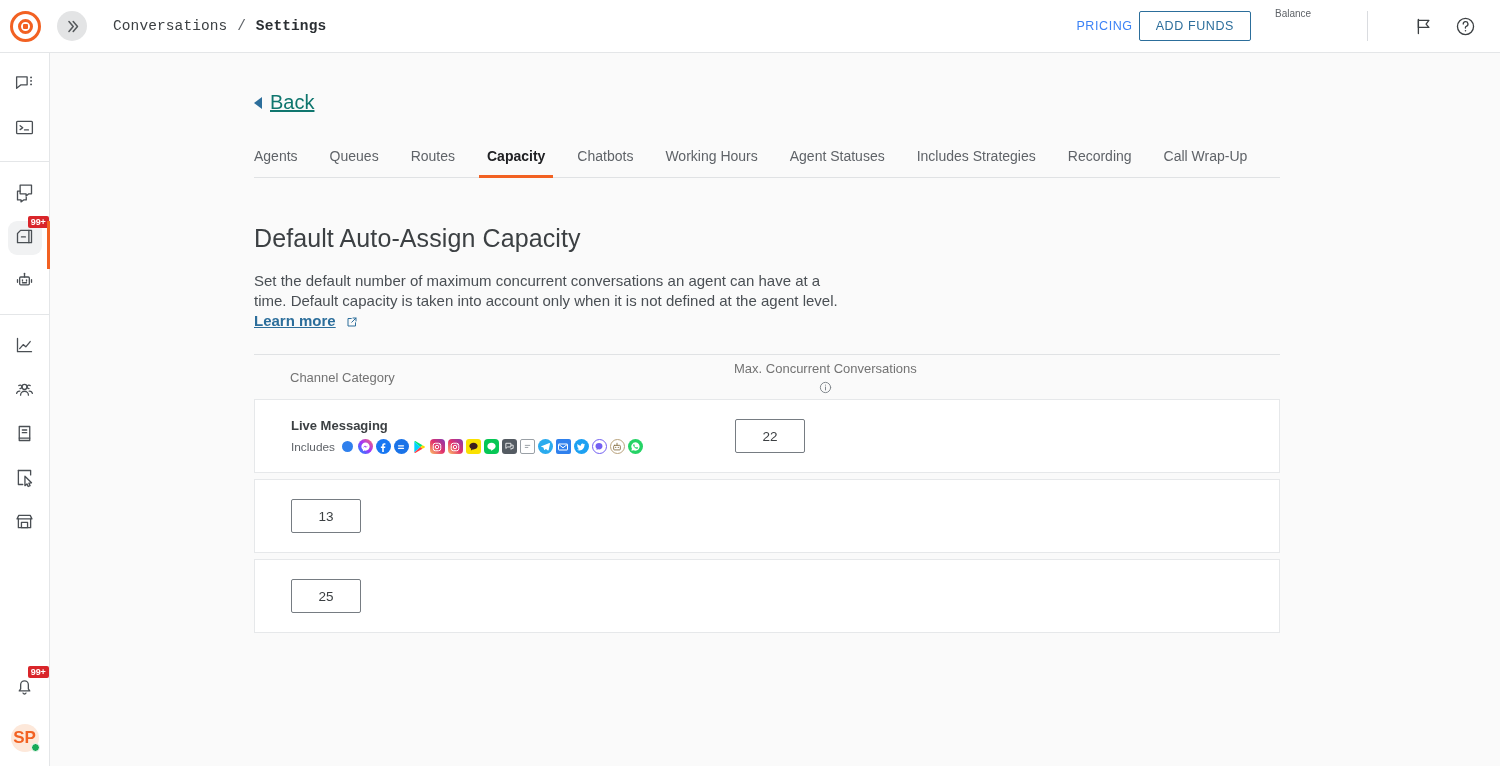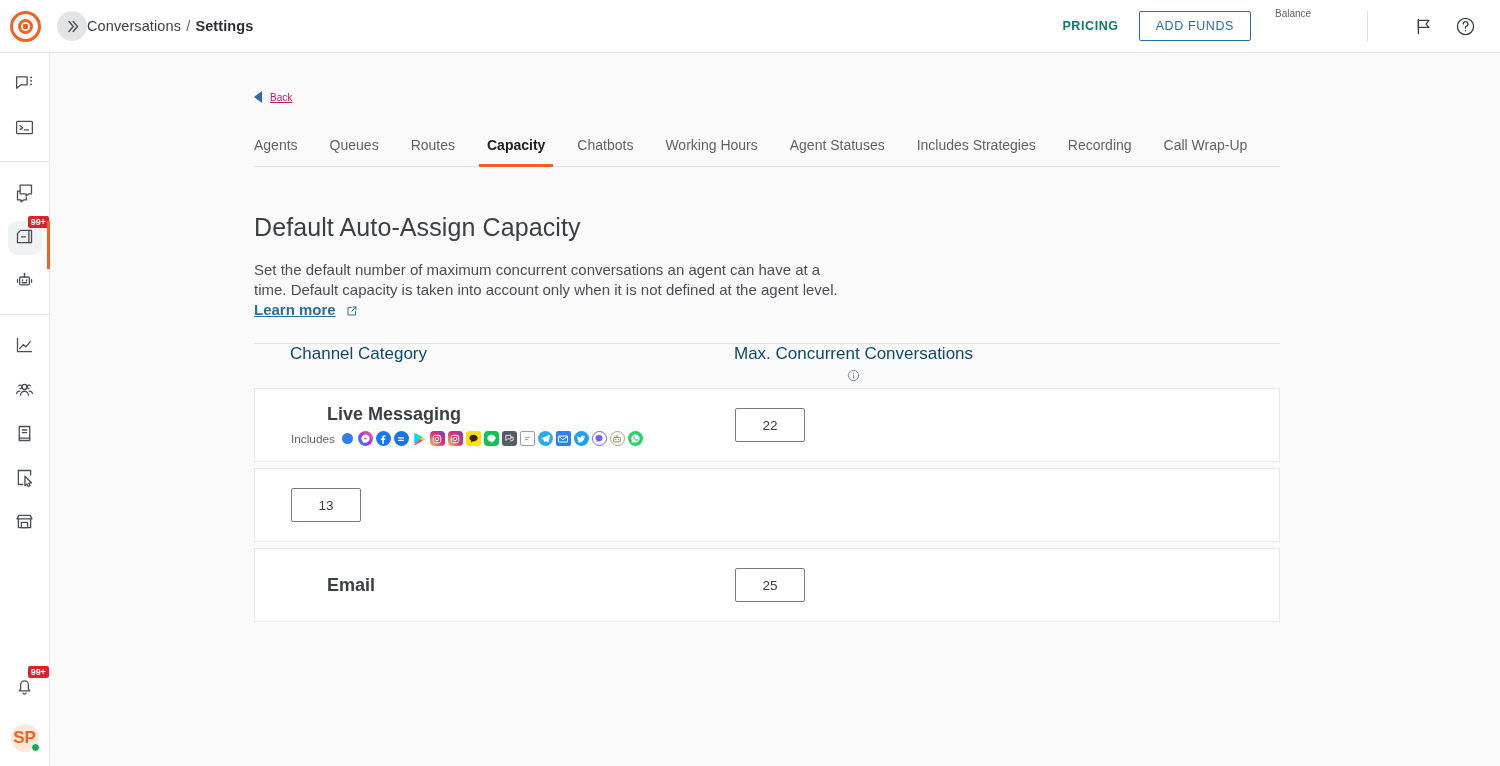--- a/index.html
+++ b/index.html
@@ -40,36 +40,38 @@
   .expand-btn {
     width: 30px; height: 30px; border-radius: 50%;
     background: #e3e4e5;
     display: flex; align-items: center; justify-content: center;
     margin-left: 7px;
     cursor: pointer;
     color: #55595c;
   }
 
   .breadcrumb {
+    margin-left: 26px;
     font-size: 14.5px;
     color: #3c4043;
     letter-spacing: .1px;
     white-space: nowrap;
+    font-family: Liberation Mono, monospace;
   }
   .breadcrumb .crumb-sep { color: #5f6368; margin: 0 1px; }
   .breadcrumb .crumb-current { font-weight: bold; color: #2b2f33; }
 
   .topbar-right {
     margin-left: auto; display: flex; align-items: center; height: 100%;
     padding-right: 24px;
   }
   .pricing-link {
     font-size: 12.5px; letter-spacing: .6px;
-    color: #0f766e; cursor: pointer; font-weight: 700;
-    margin-right: 20px;
+    color: #3b82f6; cursor: pointer; font-weight: 400;
+    margin-right: 6px;
   }
   .addfunds-btn {
     border: 1px solid #2c6e9b; color: #2c6e9b;
     font-size: 12.5px; letter-spacing: .6px; font-weight: 500;
     padding: 8px 16px; background: #fff; cursor: pointer;
     border-radius: 2px; line-height: 1;
   }
   .balance-block {
     margin-left: 24px; min-width: 86px;
     display: flex; flex-direction: column; justify-content: flex-start;
@@ -133,21 +135,21 @@
   .page { padding: 38px 0 0 204px; }
 
   .back-row { display: flex; align-items: center; gap: 8px; margin-bottom: 34px; }
   .back-arrow {
     width: 0; height: 0;
     border-top: 6px solid transparent;
     border-bottom: 6px solid transparent;
     border-right: 8px solid #2c6e9b;
   }
   .back-link {
-    font-size: 10px; color: #be185d; text-decoration: underline;
+    font-size: 20px; color: #0f766e; text-decoration: underline;
     cursor: pointer;
   }
 
   
   .tabs {
     display: flex; align-items: flex-end;
     border-bottom: 1px solid #e0e2e4;
     width: 1026px;
     gap: 0;
   }
@@ -172,38 +174,38 @@
   .sec-desc {
     font-size: 15px; color: #4a4f54; line-height: 20px;
     max-width: 600px; margin: 0 12px 21px 0;
   }
   .learn-more { color: #2c6e9b; text-decoration: underline; font-weight: bold; cursor: pointer; }
   .ext-icon { display: inline-block; vertical-align: -2px; margin-left: 6px; color: #2c6e9b; }
   .hr { width: 1026px; height: 1px; background: #e0e2e4; margin-bottom: 0; }
 
   
   .tbl-head {
-    display: flex; align-items: flex-start;
+    display: flex; align-items: center;
     width: 1026px; height: 44px; padding: 0 36px;
-    font-size: 17px; color: #0c4a6e;
+    font-size: 13px; color: #737373;
   }
   .col-cat { width: 444px; }
   .col-max { display: flex; align-items: center; gap: 5px; flex-direction: column; }
   .info-icon { color: #80868b; display: inline-flex; }
 
   .rows { width: 1026px; display: flex; flex-direction: column; gap: 6px; }
   .row {
     background: #ffffff;
     border: 1px solid #e6e8ea;
     display: flex; align-items: center;
     padding: 0 36px;
     min-height: 74px;
   }
   .row-cat { width: 444px; }
-  .cat-name { font-size: 18px; font-weight: bold; color: #3c4043; margin-left: 36px; }
+  .cat-name { font-size: 13px; font-weight: bold; color: #3c4043; }
   .includes {
     display: flex; align-items: center; gap: 3px;
     margin-top: 6px;
   }
   .includes-label { font-size: 11.8px; color: #5f6368; margin-right: 4px; }
   .chicon { width: 15px; height: 15px; border-radius: 50%; display: inline-block; flex: 0 0 auto; }
 
   .cap-input {
     width: 70px; height: 34px;
     border: 1px solid #767c82; border-radius: 2px;
@@ -578,23 +580,20 @@
           </div>
         </div>
 
         <div class="row">
           <div>
             <input class="cap-input" type="text" value="13" style="">
           </div>
         </div>
 
         <div class="row">
-          <div class="row-cat">
-            <div class="cat-name">Email</div>
-          </div>
           <div>
             <input class="cap-input" type="text" value="25" style="">
           </div>
         </div>
 
       </div>
     </div>
   </div>
 </div>
 

